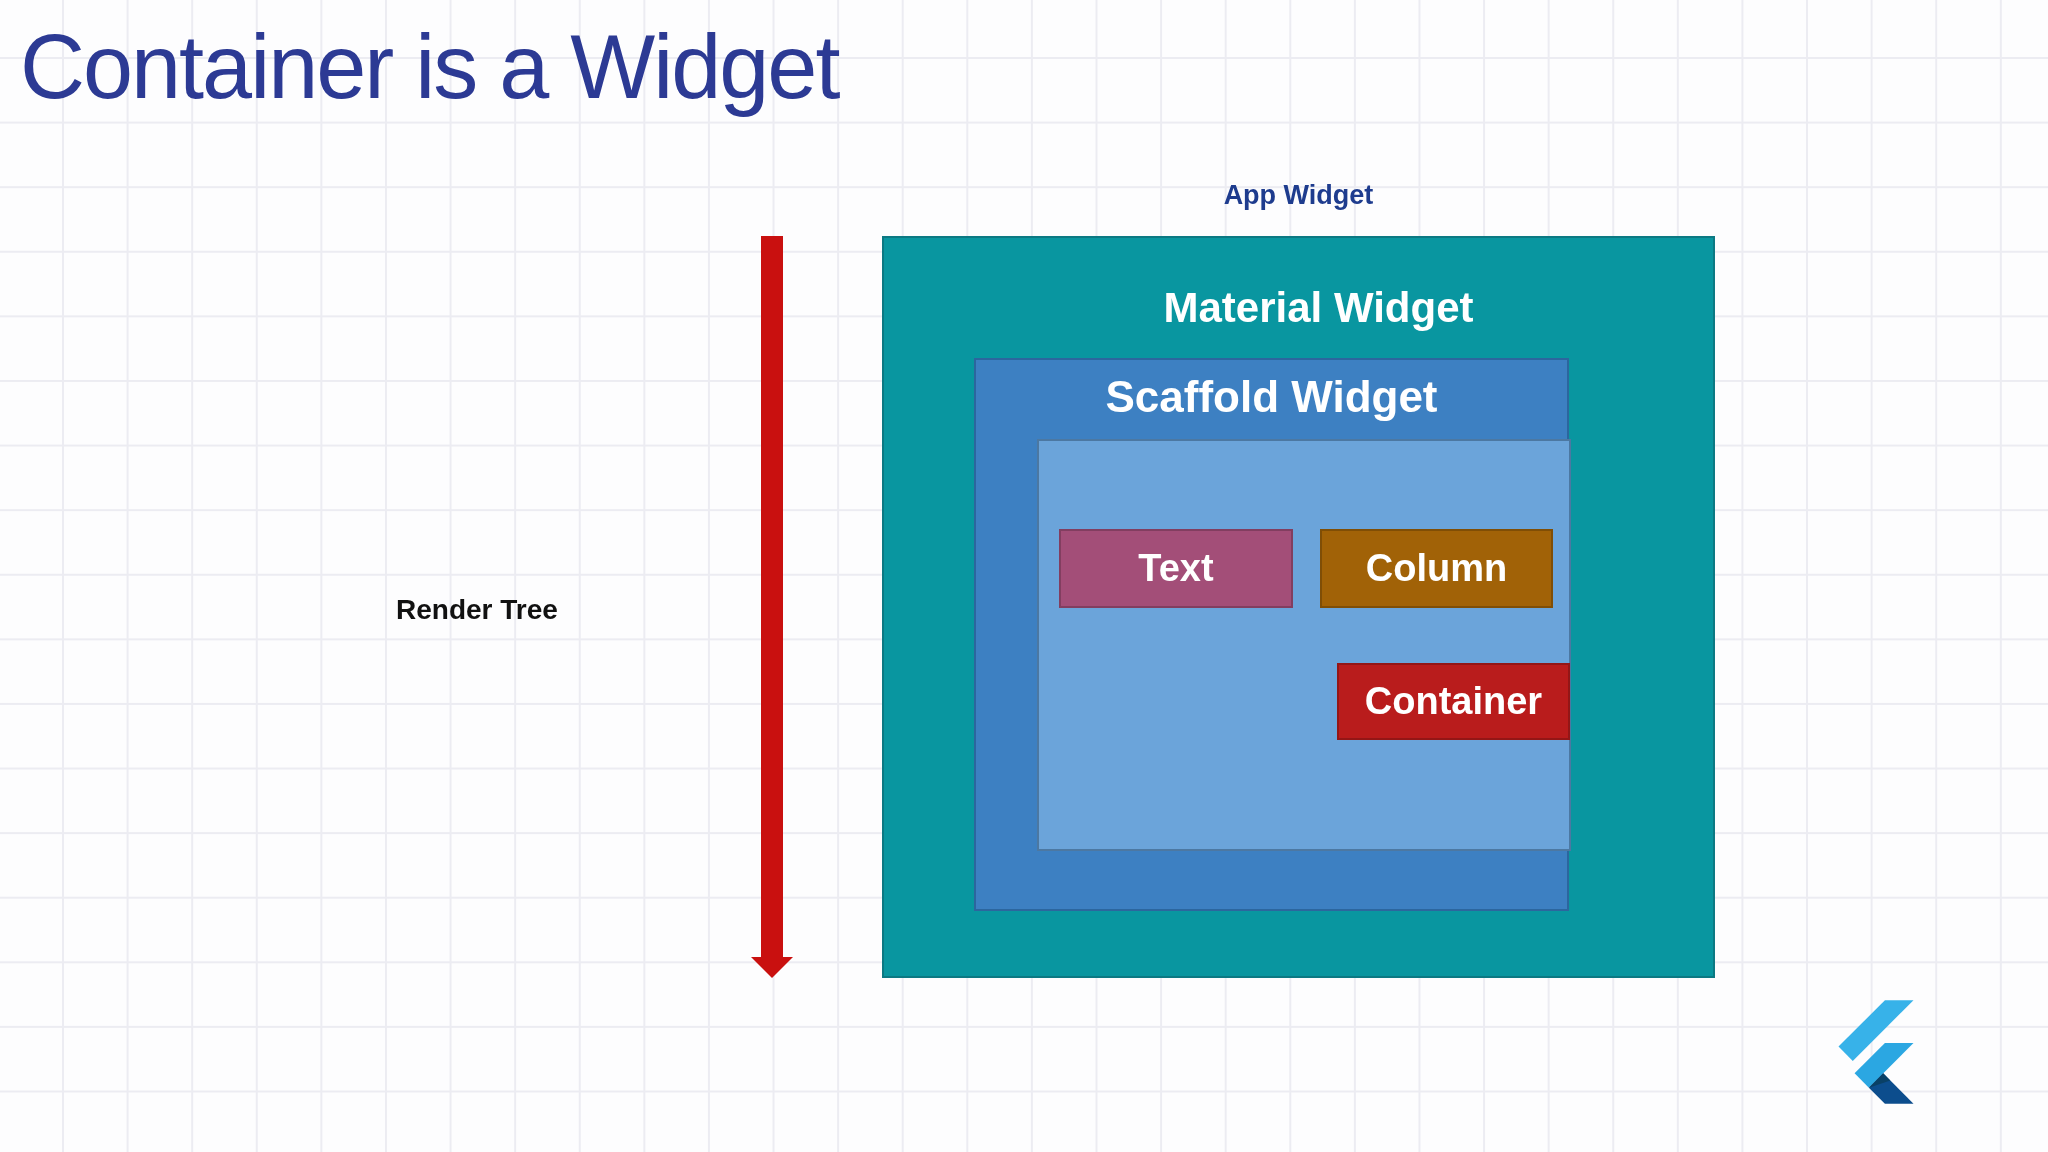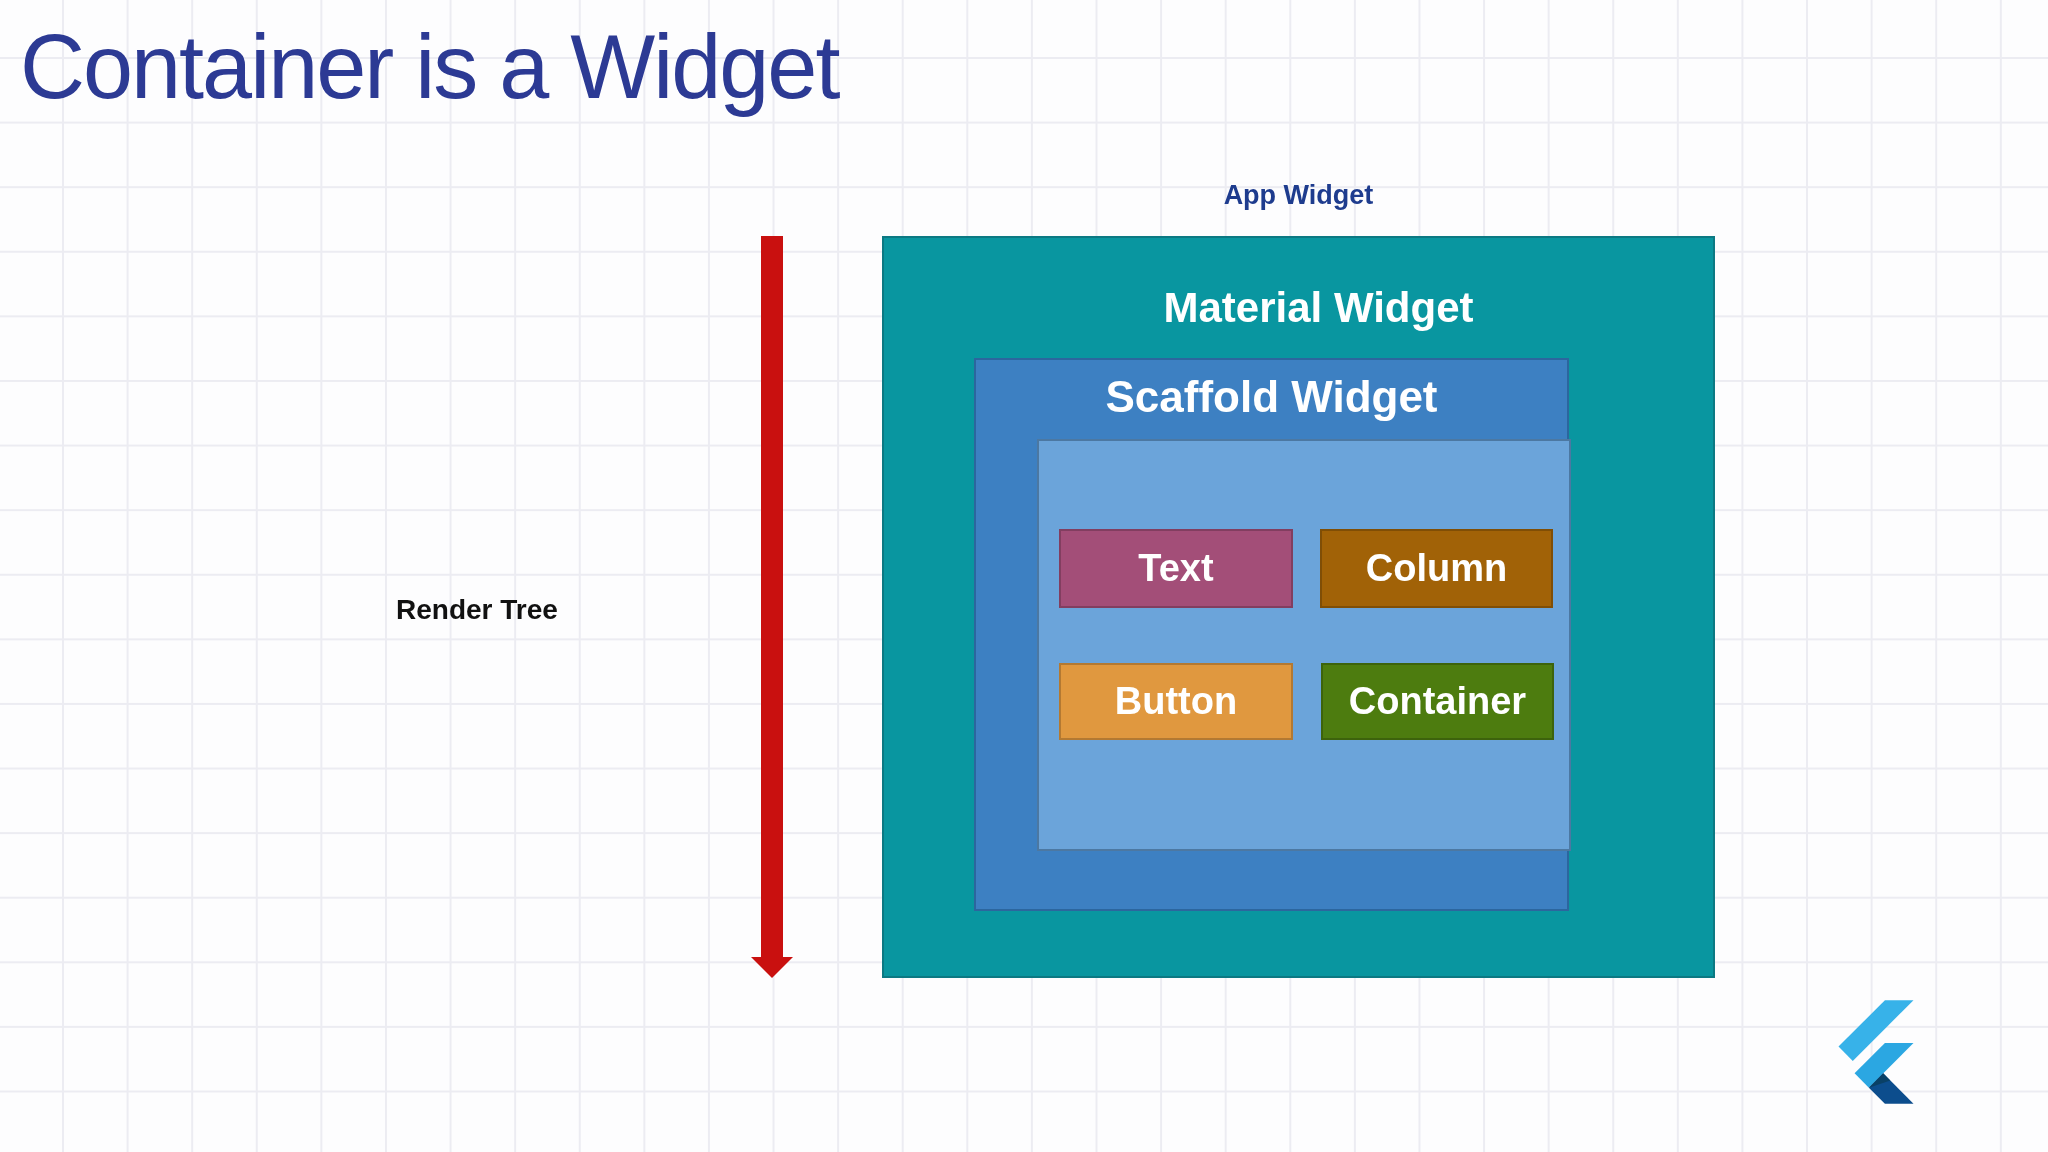--- a/index.html
+++ b/index.html
@@ -85,24 +85,21 @@
     <div class="scaffold-box">
       <div class="scaffold-label">Scaffold Widget</div>
 
       <div class="inner-box">
         <div class="w-box w-text" style="background: rgb(163, 78, 120);">
           <span>Text</span>
         </div>
         <div class="w-box w-column" style="background: #a16207;">
           <span>Column</span>
         </div>
-        <div class="w-box w-button" style="background: rgb(224, 152, 63);">
-          <span>Button</span>
-        </div>
-        <div class="w-box w-container" style="background: #4d7c0f;">
+        <div class="w-box w-container" style="background: #b91c1c; margin-left: 16px;">
           <span>Container</span>
         </div>
       </div>
     </div>
   </div>
 
   <svg class="flutter-logo" width="76" height="104" viewBox="9 10 148 203" preserveAspectRatio="xMidYMid meet">
     <polygon points="37.7,128.9 9.8,101 100.4,10.4 156.2,10.4" fill="#37b2e9"></polygon>
     <polygon points="156.2,94 100.4,94 41.2,153.2 69.1,181.1" fill="#2ba7e2"></polygon>
     <polygon points="69.1,181.1 100.4,212.4 156.2,212.4 97,153.2" fill="#0c4d8d"></polygon>

